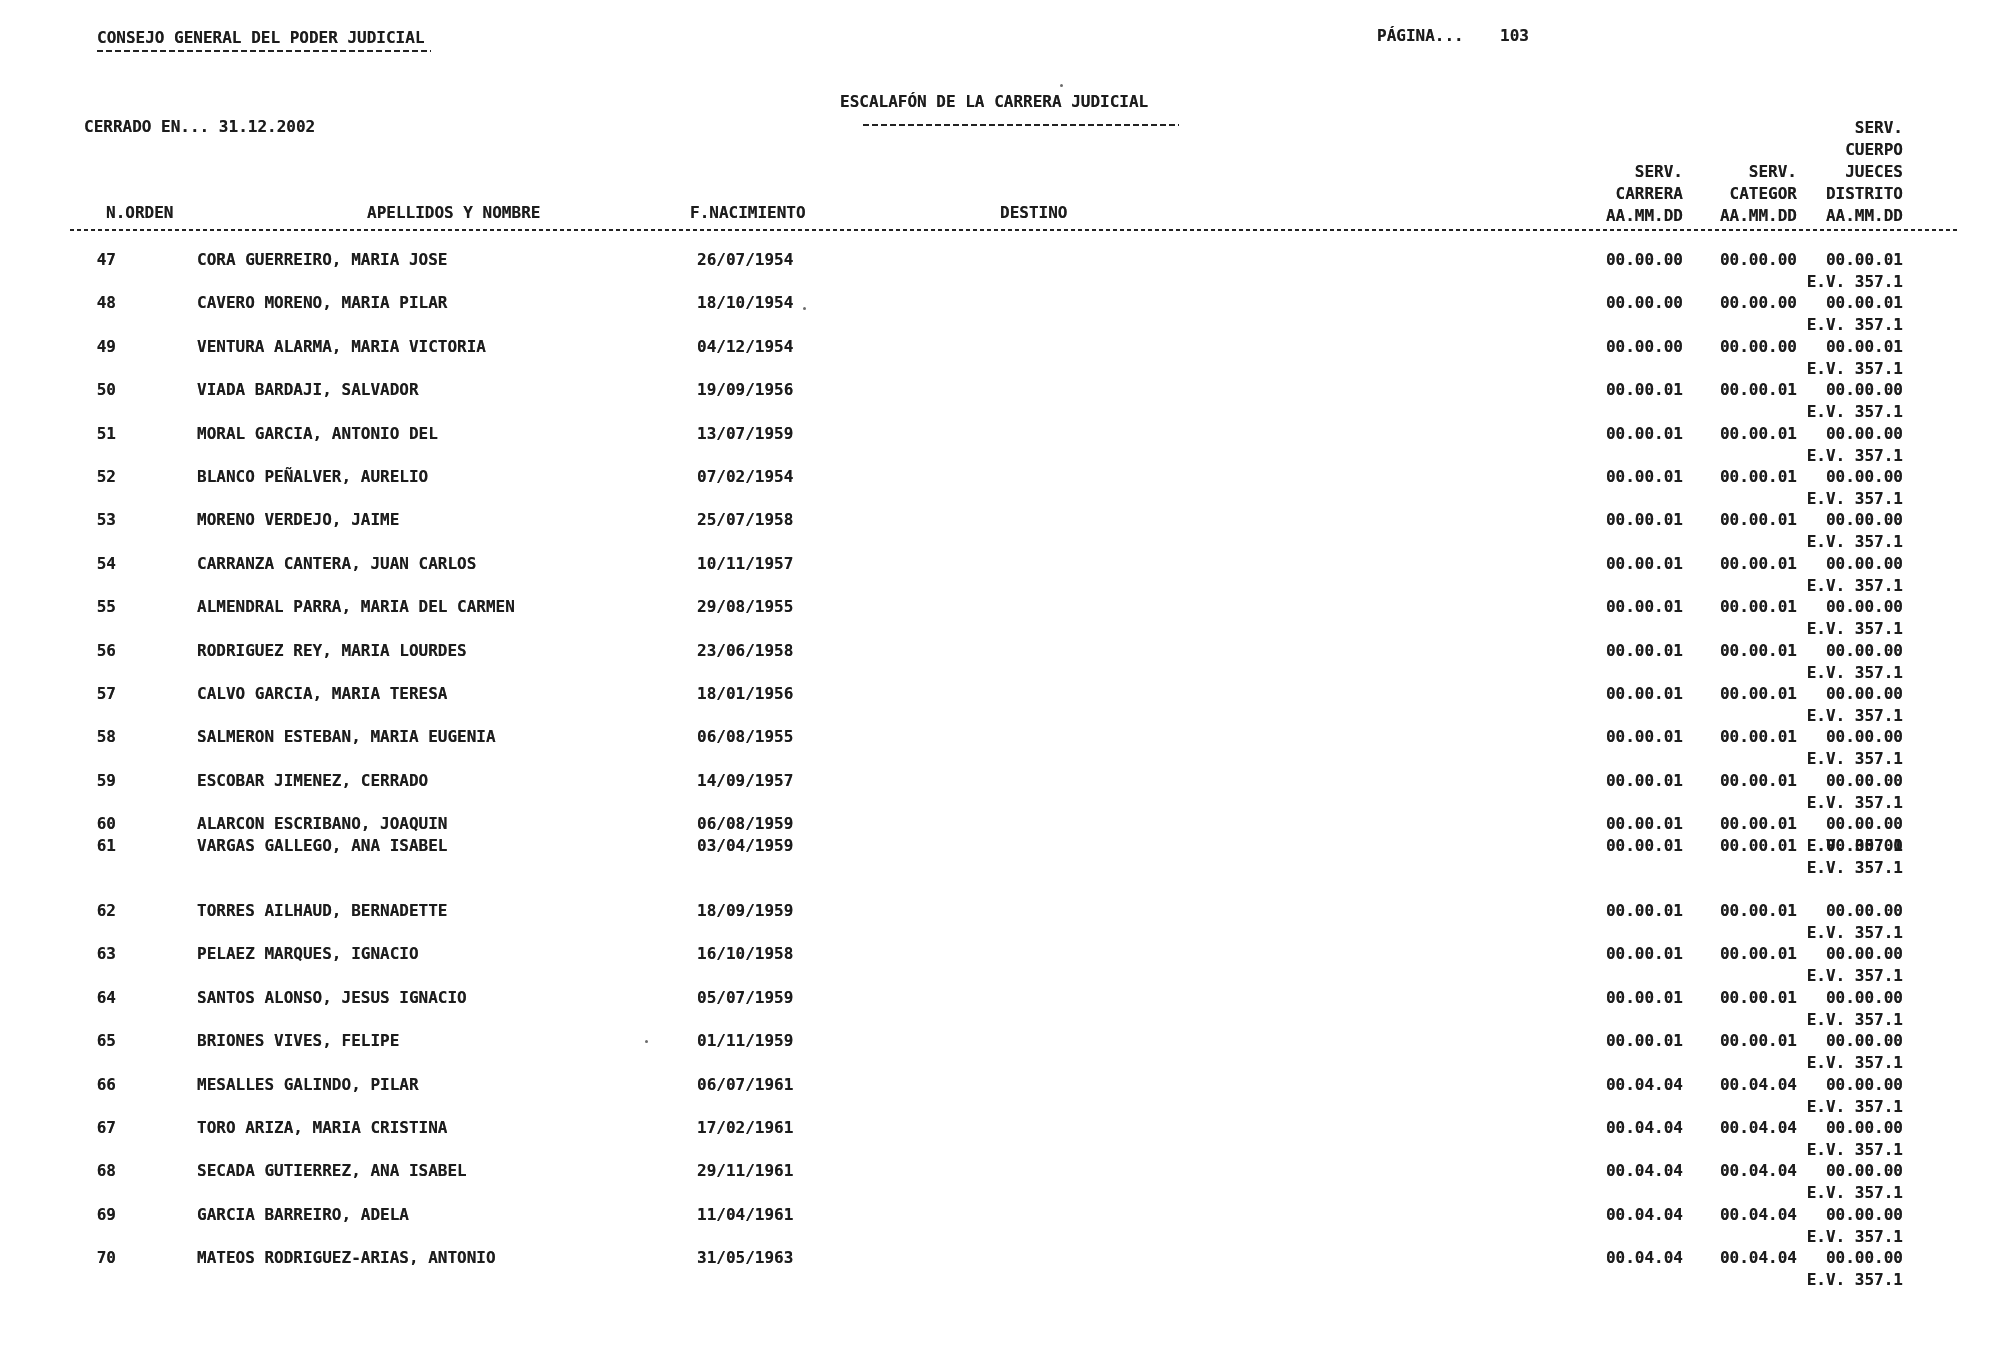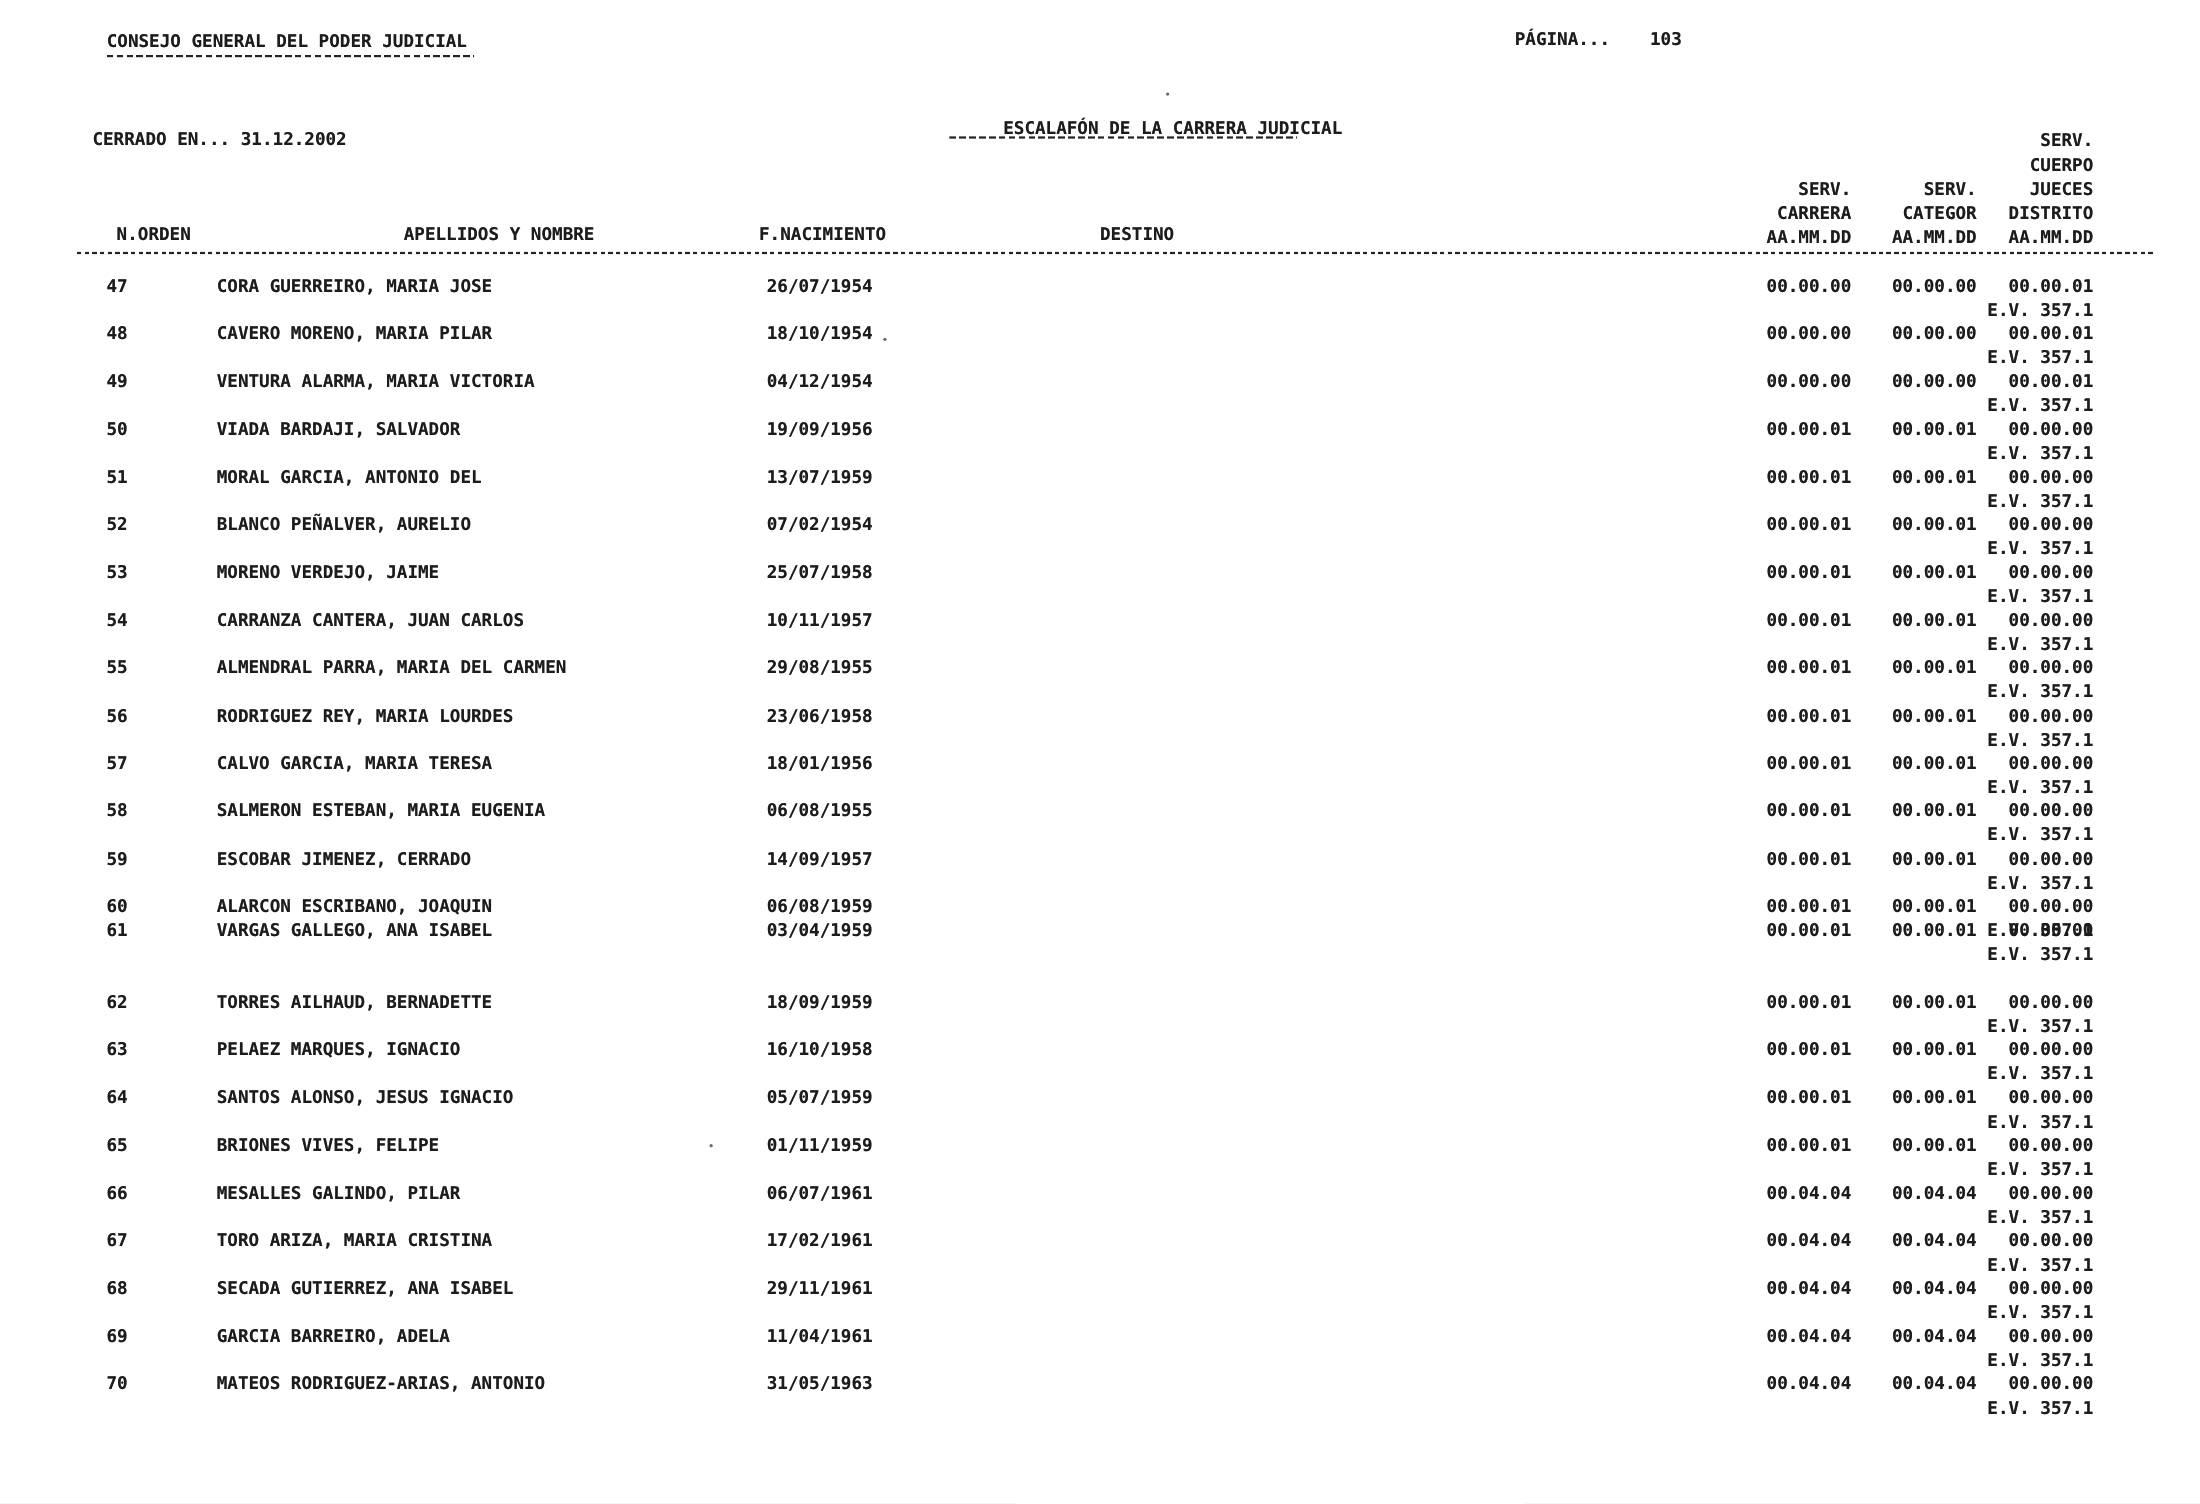--- a/index.html
+++ b/index.html
@@ -28,21 +28,21 @@
 </head>
 <body>
 
 <div class="page">
 
   <div class="abs" style="left:97px;top:28px;">CONSEJO GENERAL DEL PODER JUDICIAL</div>
   <div class="abs" style="left:1377px;top:26px;">PÁGINA...</div>
   <div class="abs" style="left:1500px;top:26px;">103</div>
   <div class="dash" style="left:97px;top:50px;width:334px;"></div>
 
-  <div class="abs" style="left:912px;top:92px;margin-top:15px;">ESCALAFÓN DE LA CARRERA JUDICIAL</div>
+  <div class="abs" style="left:840px;top:92px;">ESCALAFÓN DE LA CARRERA JUDICIAL</div>
   <div class="dash" style="left:863px;top:124px;width:316px;"></div>
 
   <div class="abs" style="left:84px;top:117px;">CERRADO EN... 31.12.2002</div>
 
   <div class="stack" style="left:1570px;top:161px;">
     <div>SERV.</div>
     <div>CARRERA</div>
     <div>AA.MM.DD</div>
   </div>
   <div class="stack" style="left:1684px;top:161px;">

